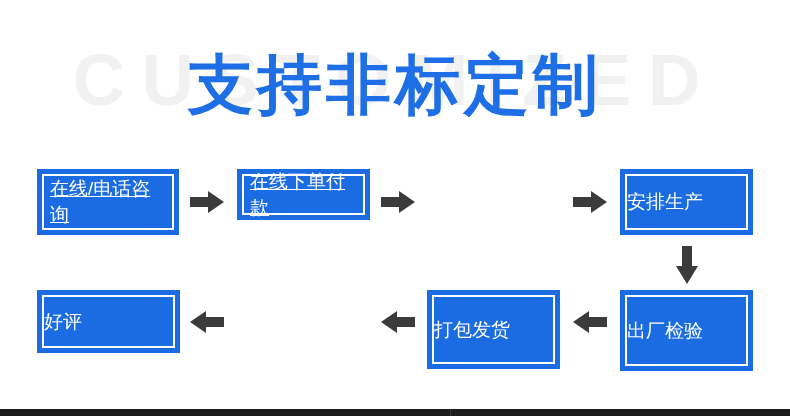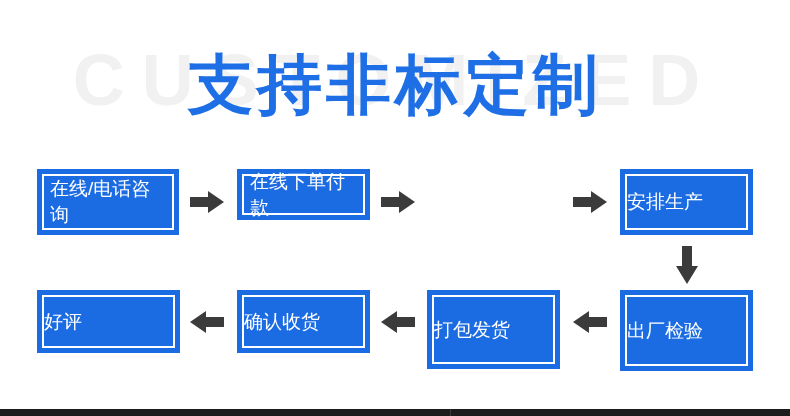--- a/index.html
+++ b/index.html
@@ -65,21 +65,21 @@
     align-items: center;
   }
   .fbox .inner.center { }
   .fbox .inner.left   { justify-content: flex-start; }
   .fbox .txt {
     color: #ffffff;
     font-size: 19px;
     line-height: 26px;
     font-family: "Liberation Sans", "DejaVu Sans", sans-serif;
   }
-  .fbox .inner.left .txt { padding: 0 6px; text-align: left; }
+  .fbox .inner.left .txt { padding: 0 6px; text-align: left; text-decoration: underline; }
   .fbox .inner.center .txt { text-align: center; }
 
   
   .arrow {
     position: absolute;
   }
   .arrow svg { display: block; }
 
   
   .bottom-bar {
@@ -167,25 +167,20 @@
       <span class="txt">打包发货</span>
     </div>
   </div>
 
   <div class="arrow" style="left:381px; top:311px;">
     <svg width="34" height="22" viewBox="0 0 34 22">
       <polygon points="34,6 16,6 16,0 0,11 16,22 16,16 34,16" fill="#3b3b3b"></polygon>
     </svg>
   </div>
 
-  <div class="fbox" style="left:237px; top:290px; width:133px; height:63px;">
-    <div class="inner center">
-      <span class="txt">确认收货</span>
-    </div>
-  </div>
 
   <div class="arrow" style="left:190px; top:311px;">
     <svg width="34" height="22" viewBox="0 0 34 22">
       <polygon points="34,6 16,6 16,0 0,11 16,22 16,16 34,16" fill="#3b3b3b"></polygon>
     </svg>
   </div>
 
   <div class="fbox" style="left:37px; top:290px; width:143px; height:63px;">
     <div class="inner center">
       <span class="txt">好评</span>

